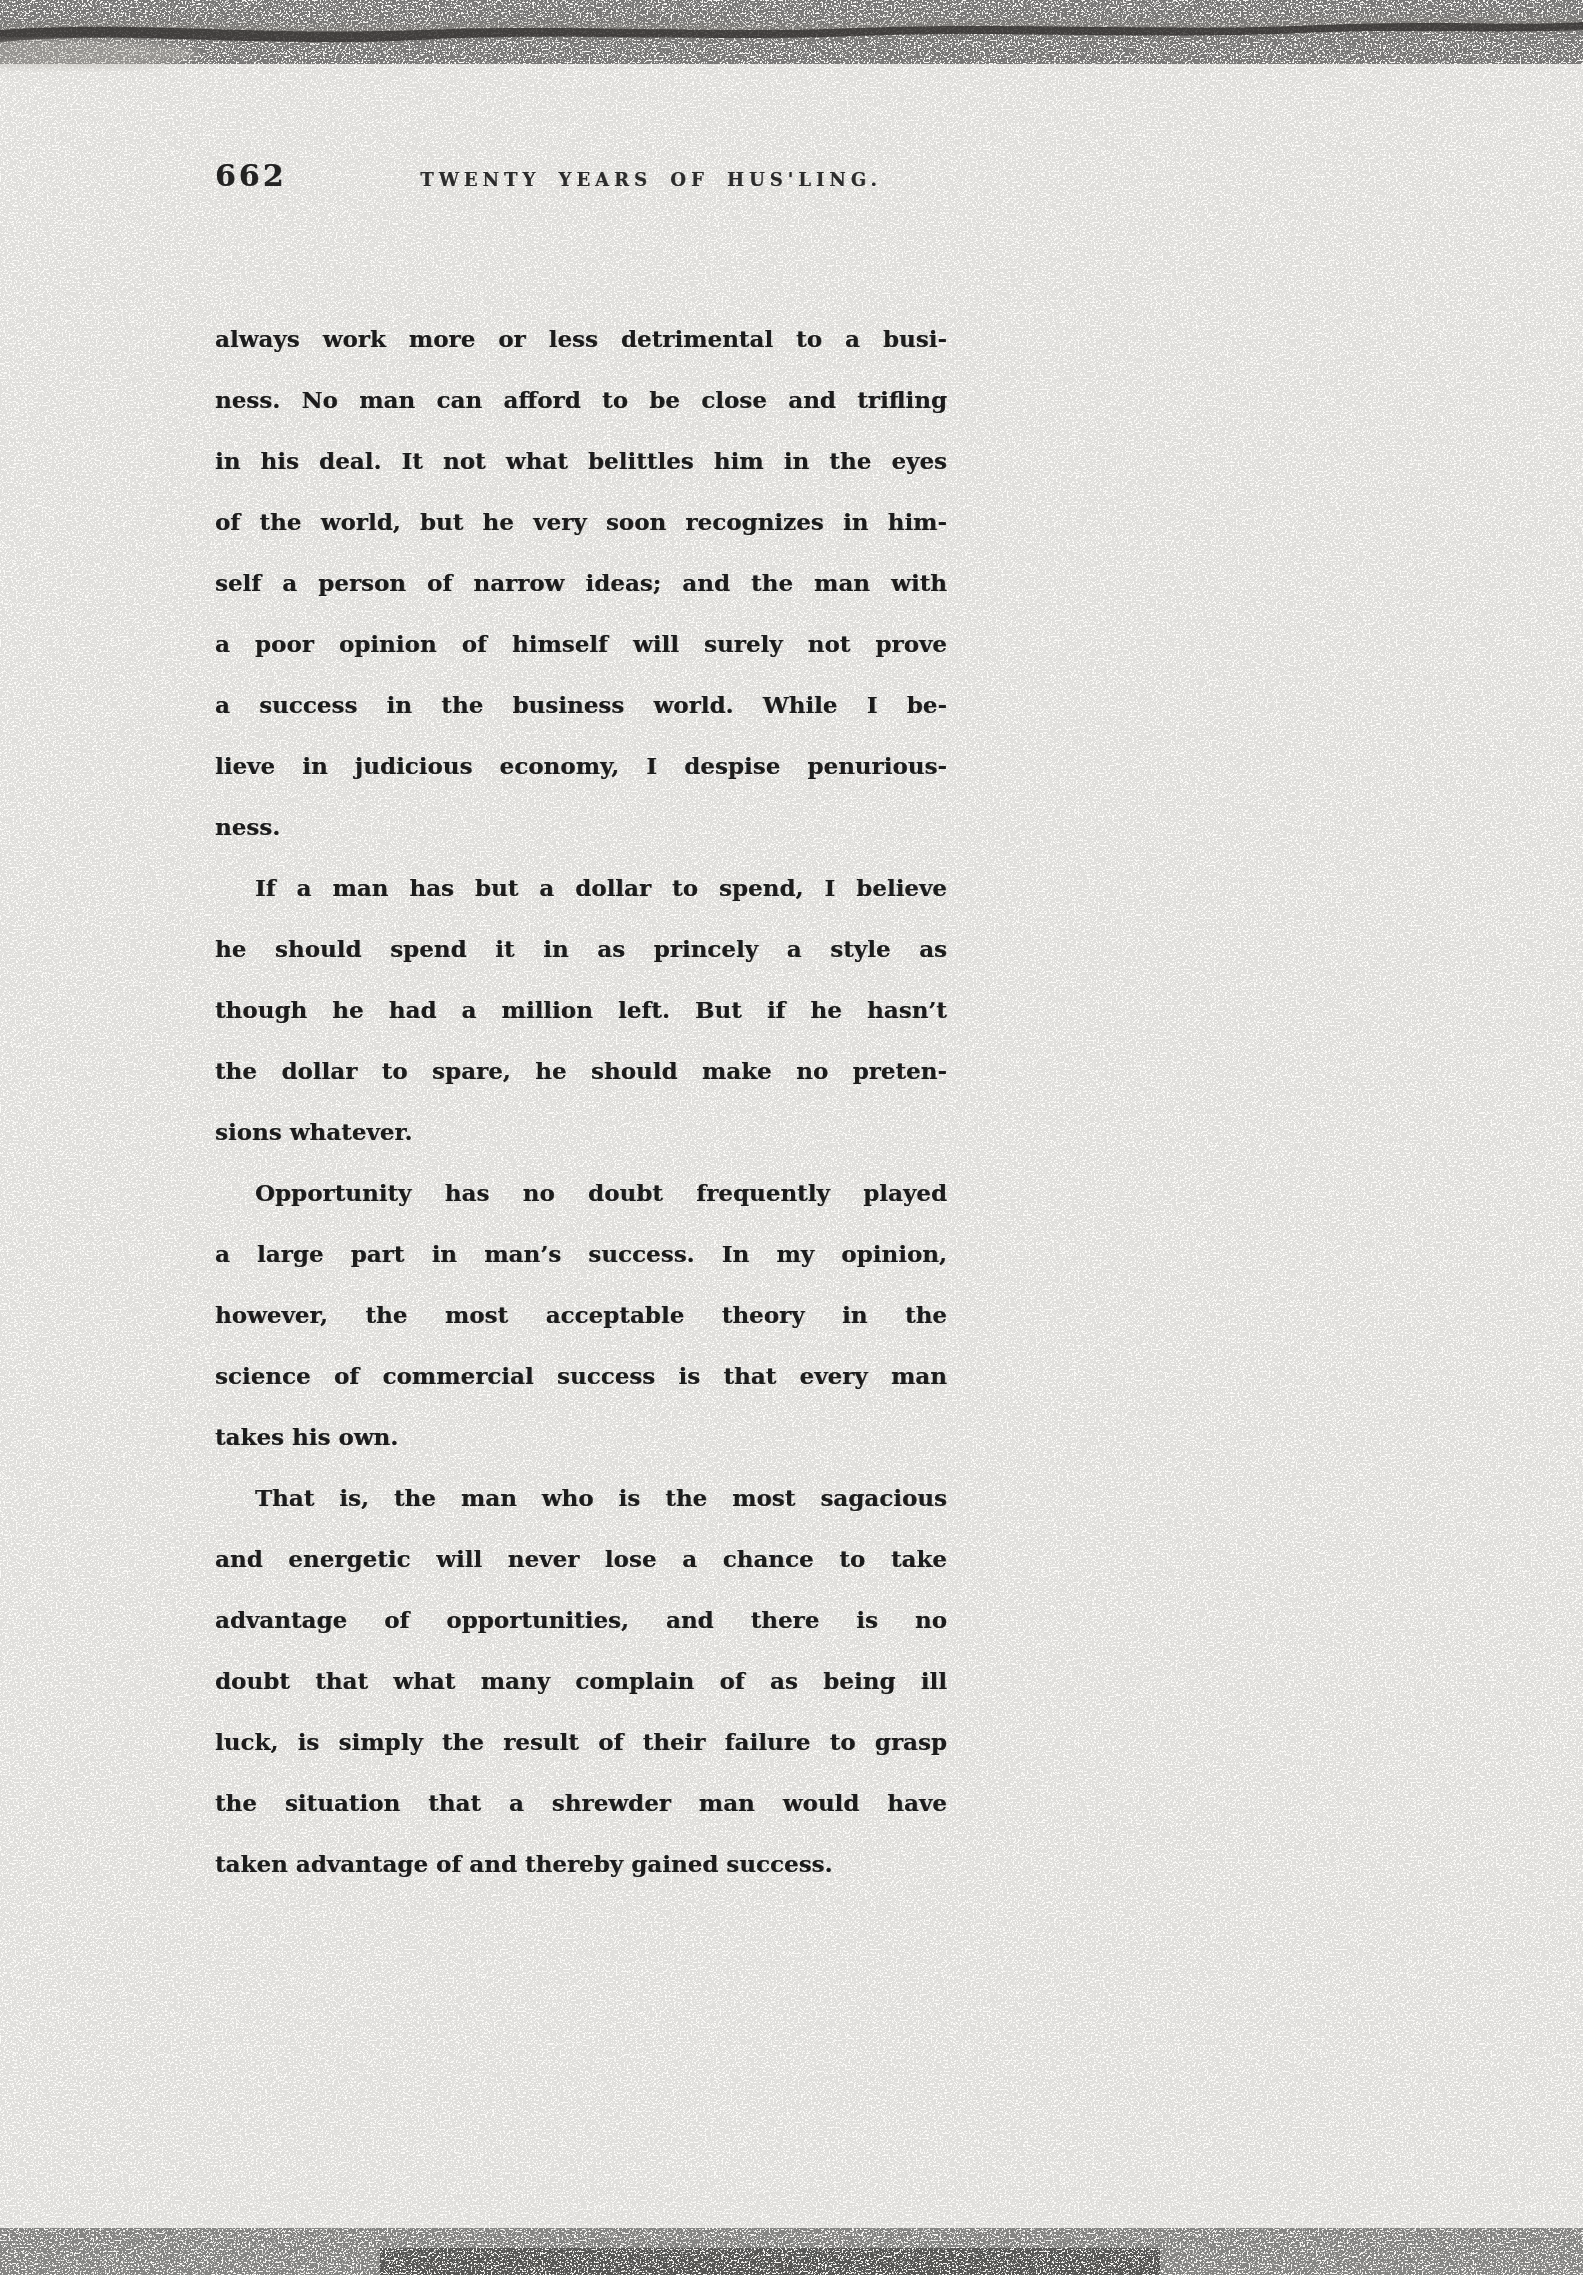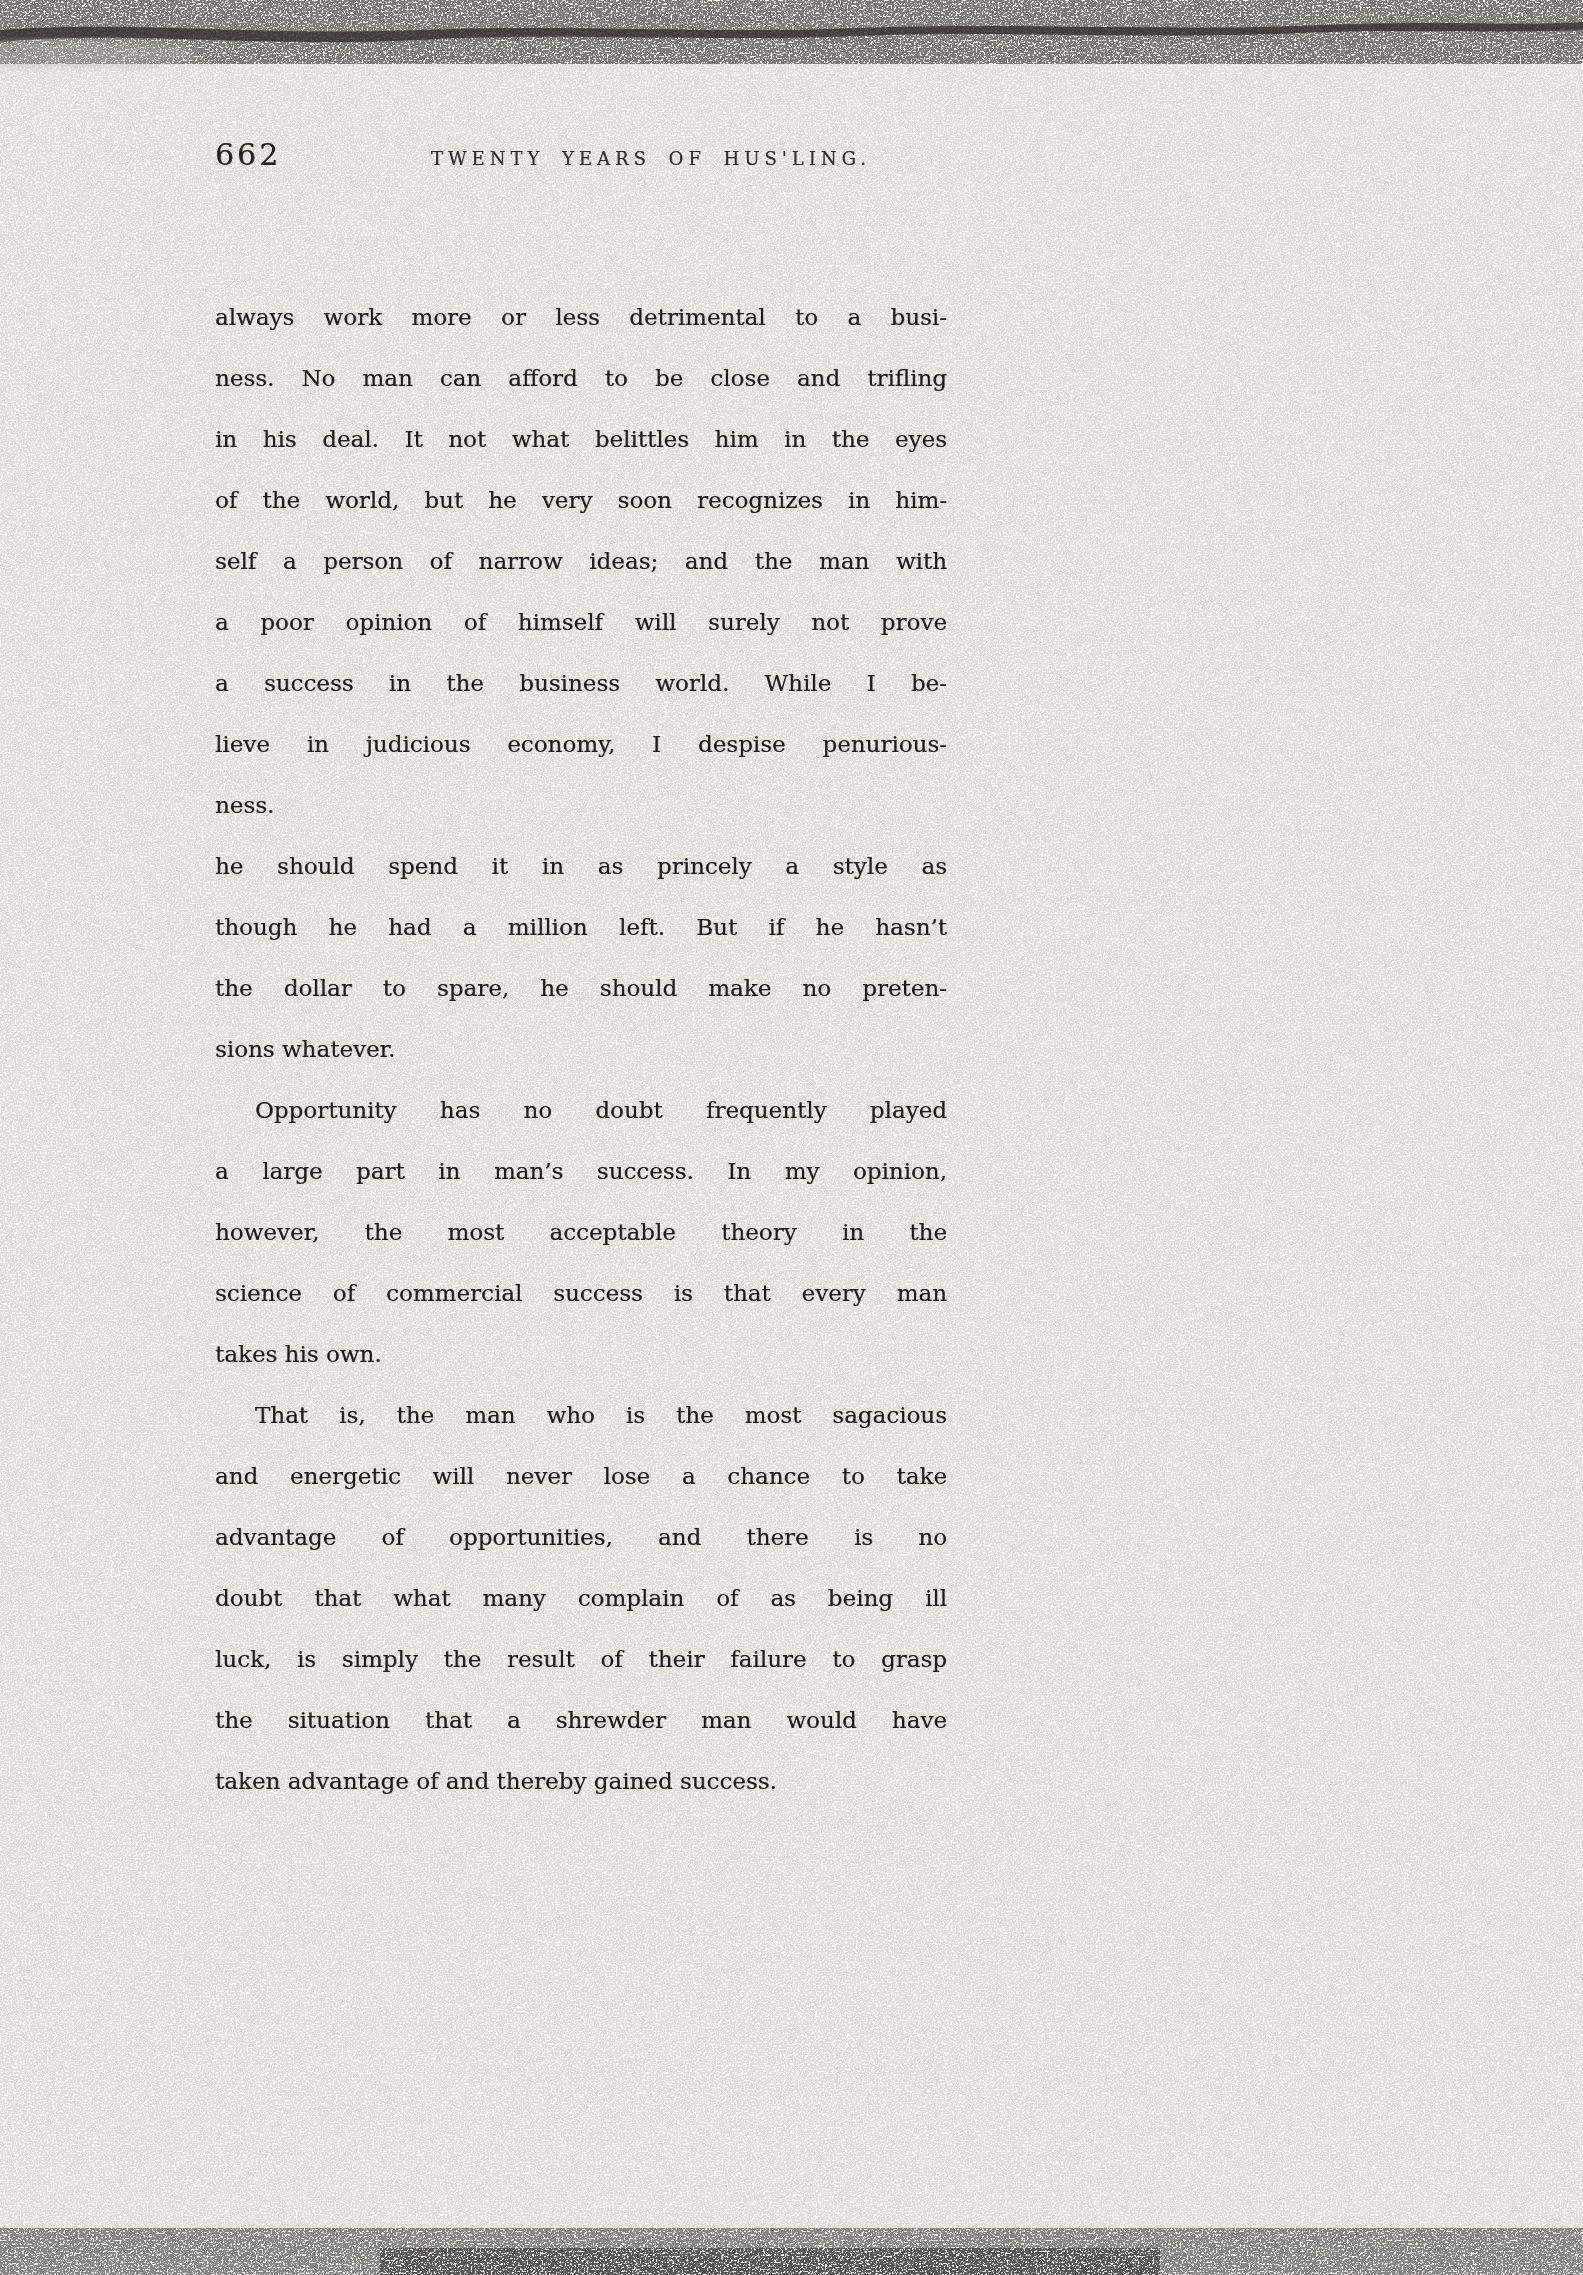--- a/index.html
+++ b/index.html
@@ -6,22 +6,23 @@
   body {
     width: 1583px; height: 2275px;
     background: #fbfaf7;
     overflow: hidden;
     position: relative;
     font-family: "DejaVu Serif", "Liberation Serif", serif;
     color: #1d1d1d;
   }
   .page-content {
     position: absolute;
-    left: 215px; top: 137px;
+    left: 215px; top: 158px;
     width: 732px;
+    font-weight: bold;
   }
   .page-header {
     display: flex;
     align-items: baseline;
     height: 50px;
   }
   .page-number {
     width: 140px;
     font-size: 30px;
     letter-spacing: 3px;
@@ -69,20 +70,21 @@
         <div class="line">ness. No man can afford to be close and trifling</div>
         <div class="line">in his deal. It not what belittles him in the eyes</div>
         <div class="line">of the world, but he very soon recognizes in him-</div>
         <div class="line">self a person of narrow ideas; and the man with</div>
         <div class="line">a poor opinion of himself will surely not prove</div>
         <div class="line">a success in the business world. While I be-</div>
         <div class="line">lieve in judicious economy, I despise penurious-</div>
         <div class="line para-end">ness.</div>
       </div>
       <div class="paragraph">
+        <div class="line indent">If a man has but a dollar to spend, I believe</div>
         <div class="line">he should spend it in as princely a style as</div>
         <div class="line">though he had a million left. But if he hasn’t</div>
         <div class="line">the dollar to spare, he should make no preten-</div>
         <div class="line para-end">sions whatever.</div>
       </div>
       <div class="paragraph">
         <div class="line indent">Opportunity has no doubt frequently played</div>
         <div class="line">a large part in man’s success. In my opinion,</div>
         <div class="line">however, the most acceptable theory in the</div>
         <div class="line">science of commercial success is that every man</div>

